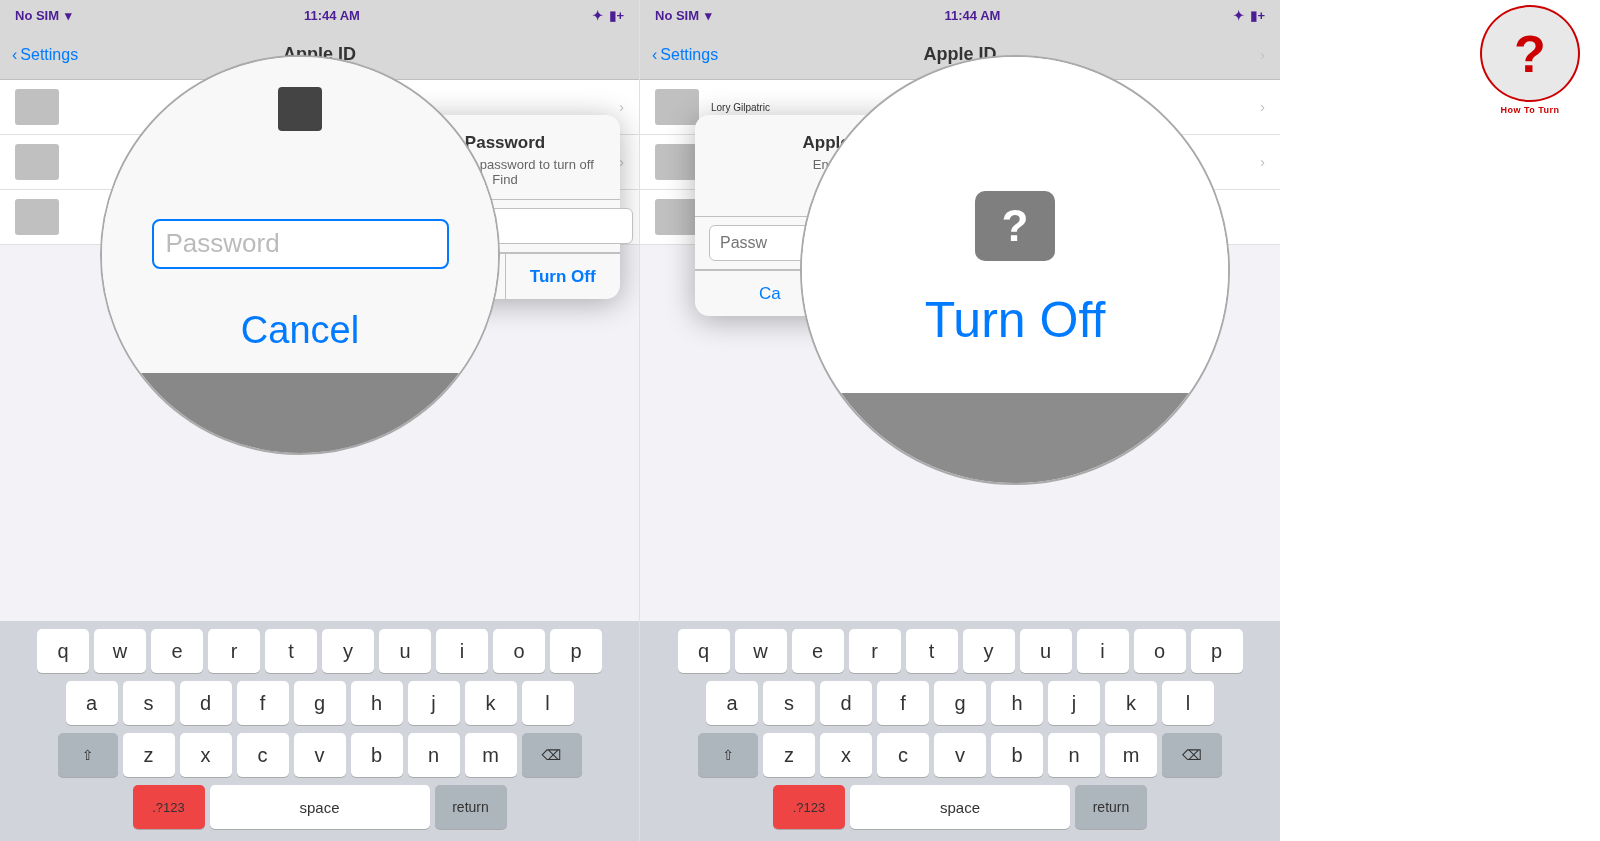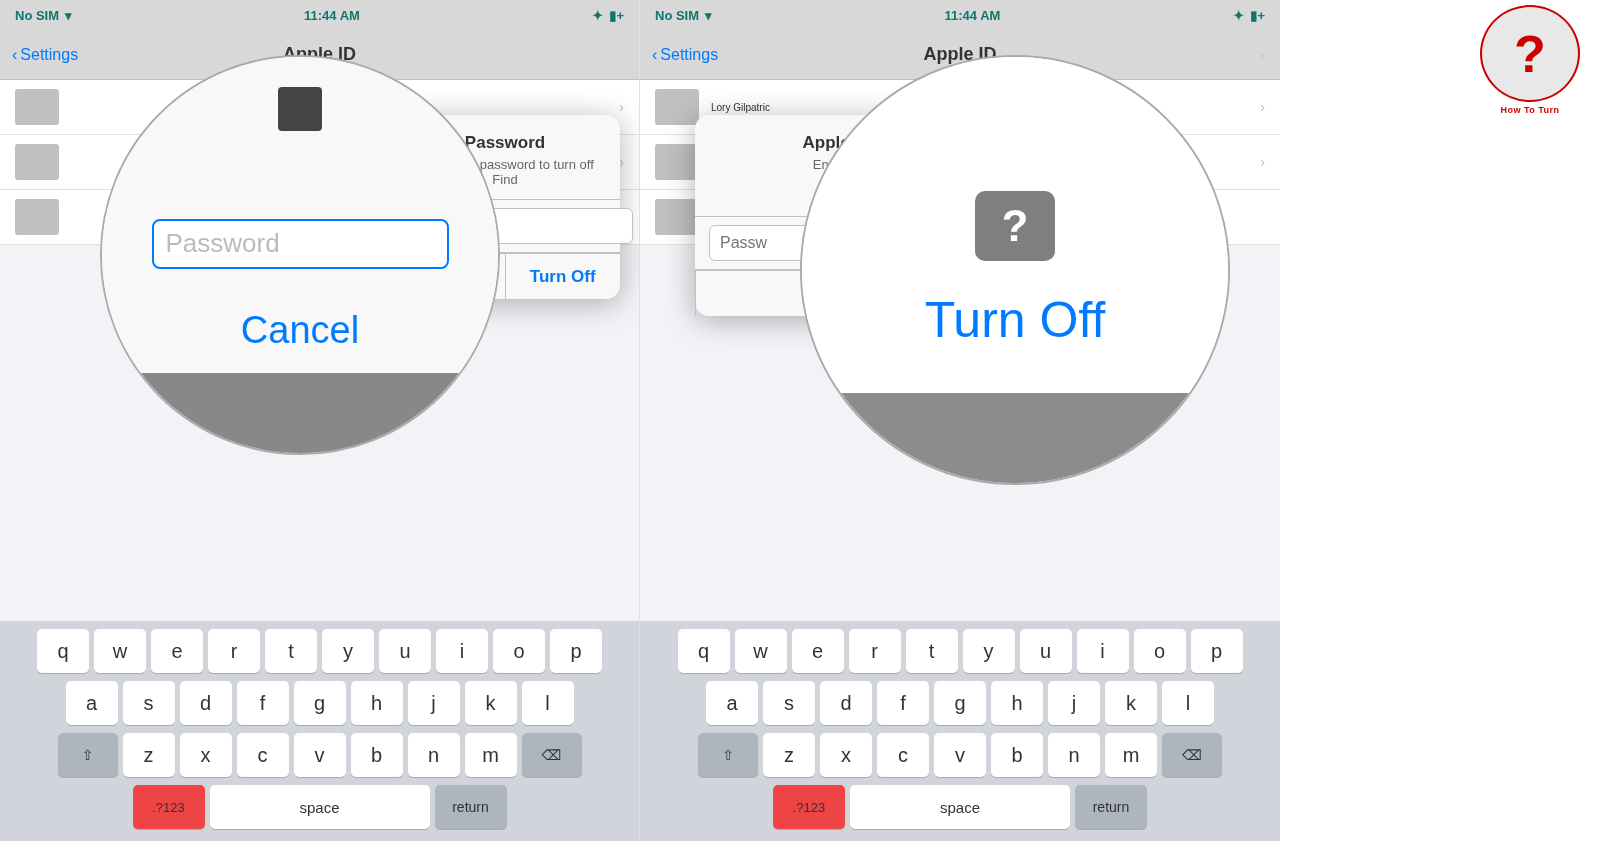--- a/index.html
+++ b/index.html
@@ -26,21 +26,21 @@
     .status-bar {
       width: 100%;
       height: 30px;
       background: #d8d8d8;
       display: flex;
       align-items: center;
       justify-content: space-between;
       padding: 0 15px;
       font-size: 13px;
       font-weight: 600;
-      color: #0f766e;
+      color: #4c1d95;
     }
     .status-left { display: flex; align-items: center; gap: 6px; }
     .status-right { display: flex; align-items: center; gap: 6px; }
 
     
     .nav-bar {
       width: 100%;
       height: 50px;
       background: #d8d8d8;
       display: flex;
@@ -512,20 +512,23 @@
 
     <div style="display:flex;justify-content:center;padding:4px 0;">
       <div style="width:24px;height:24px;background:#aaa;border-radius:3px;"></div>
     </div>
     <div class="dialog-separator"></div>
     <div class="dialog-input-row">
       <input class="password-input" type="password" placeholder="Passw" style="">
     </div>
     <div class="dialog-separator"></div>
     <div class="dialog-action-row">
+      <div class="dialog-action-btn">
+        <span>Ca</span>
+      </div>
       <div class="dialog-action-btn separator bold">
         <span>Turn Off</span>
       </div>
     </div>
   </div>
 
   <div class="magnify-circle" style="left: 160px; top: 55px; width: 430px; height: 430px; background:#fff;">
     <div class="circle-right-content">
 
       <div class="circle-question-large">?</div>

